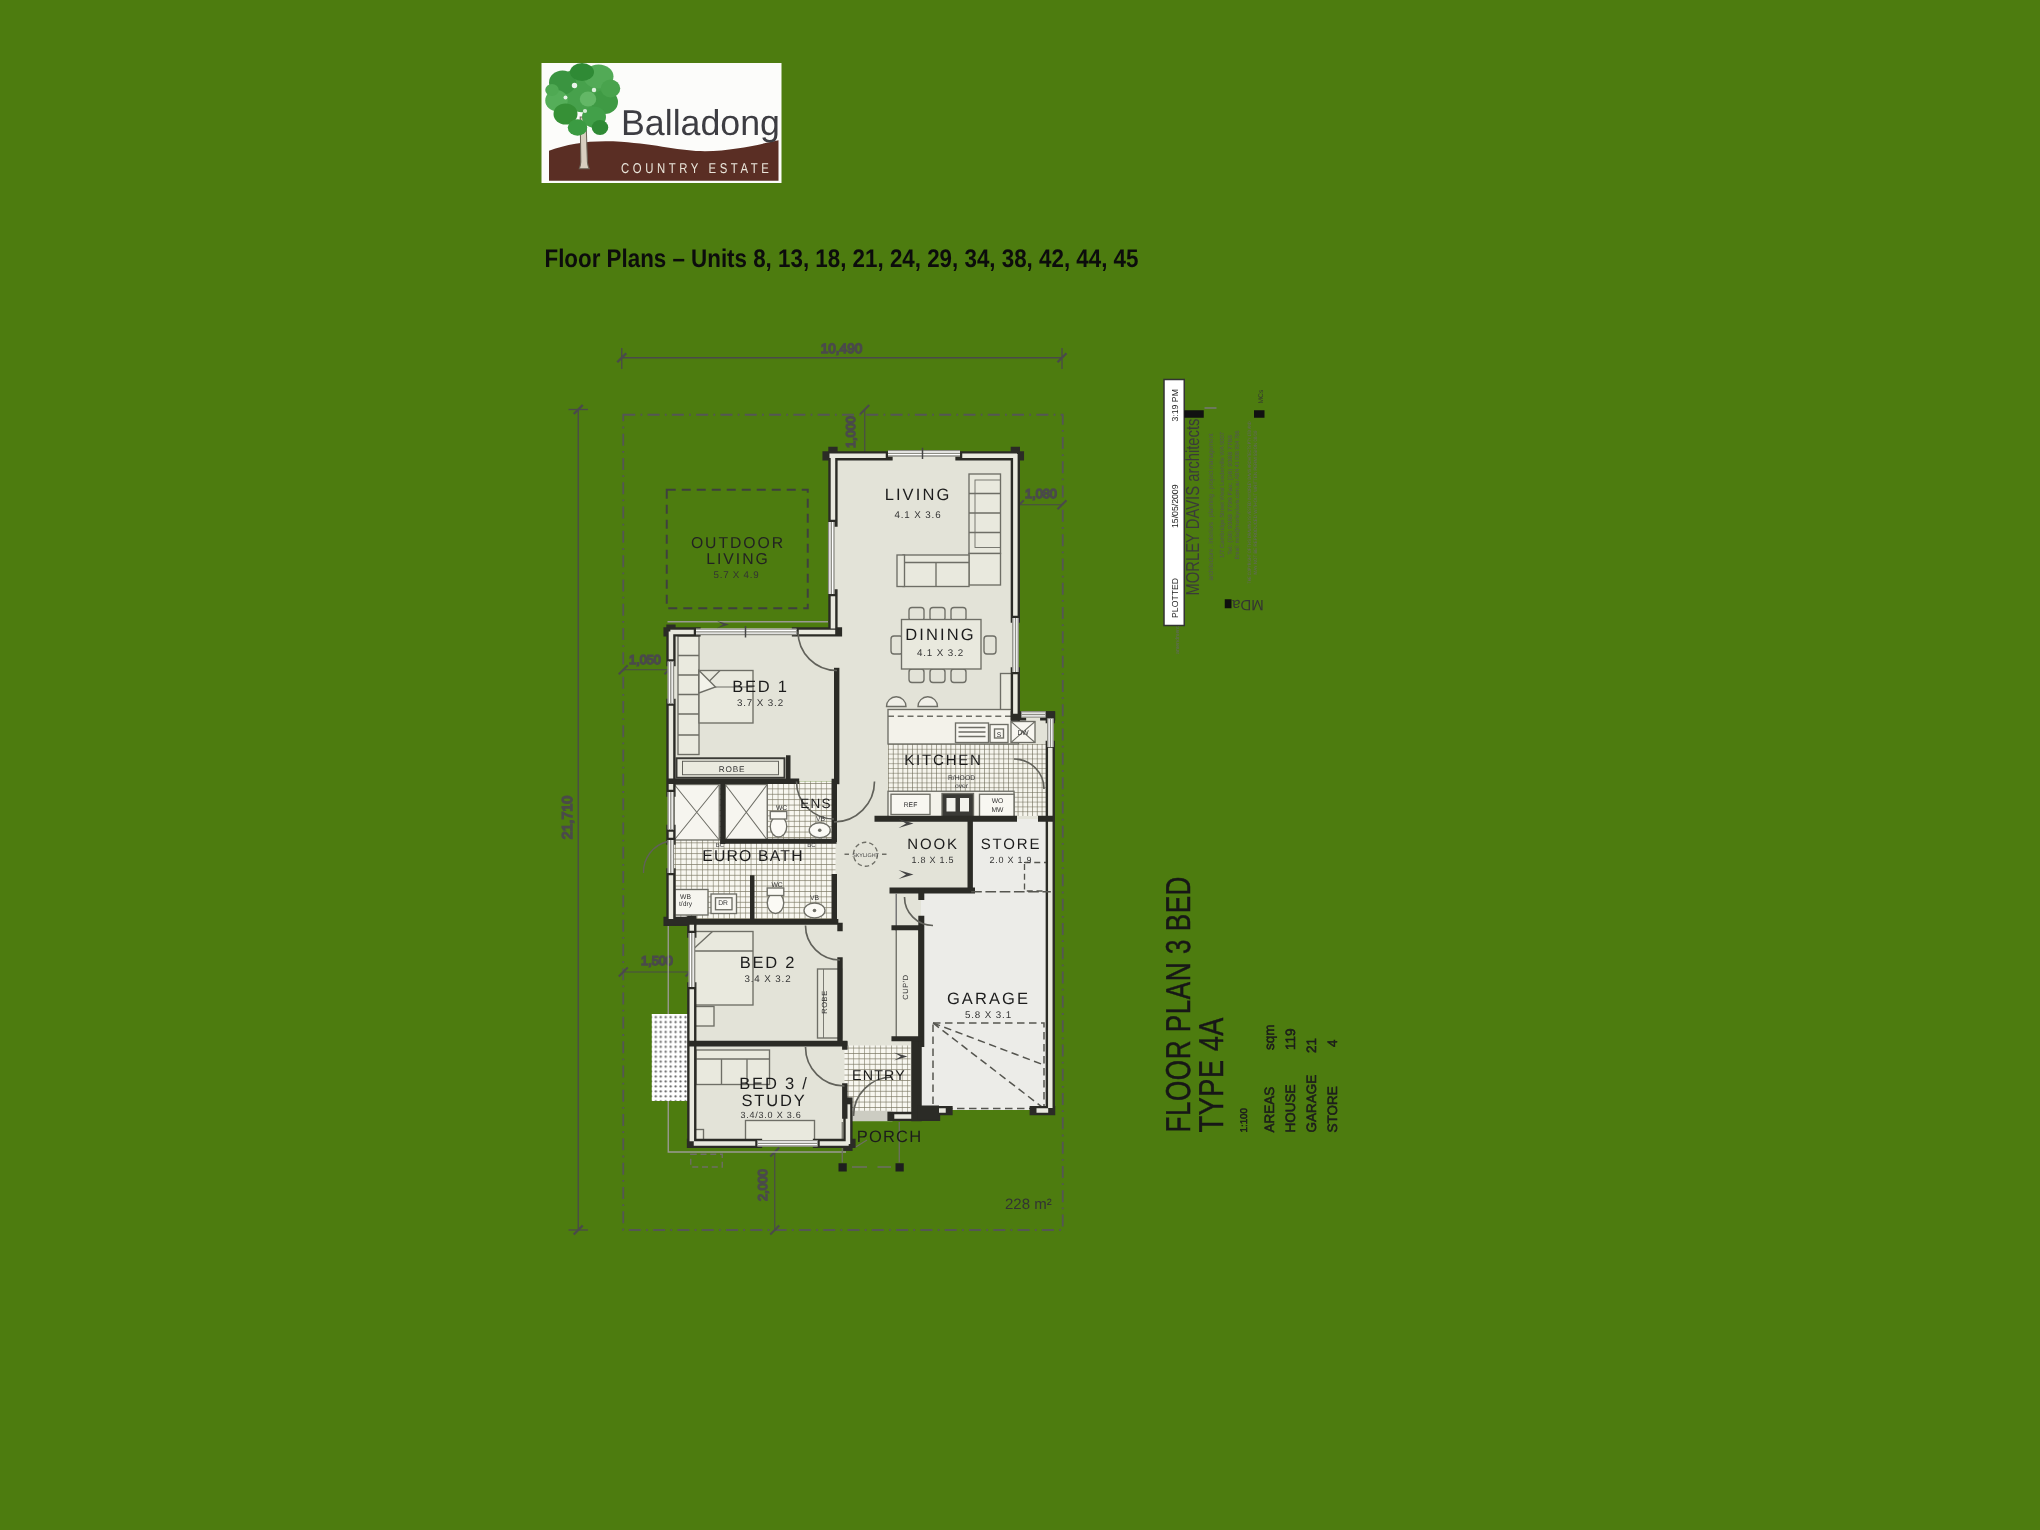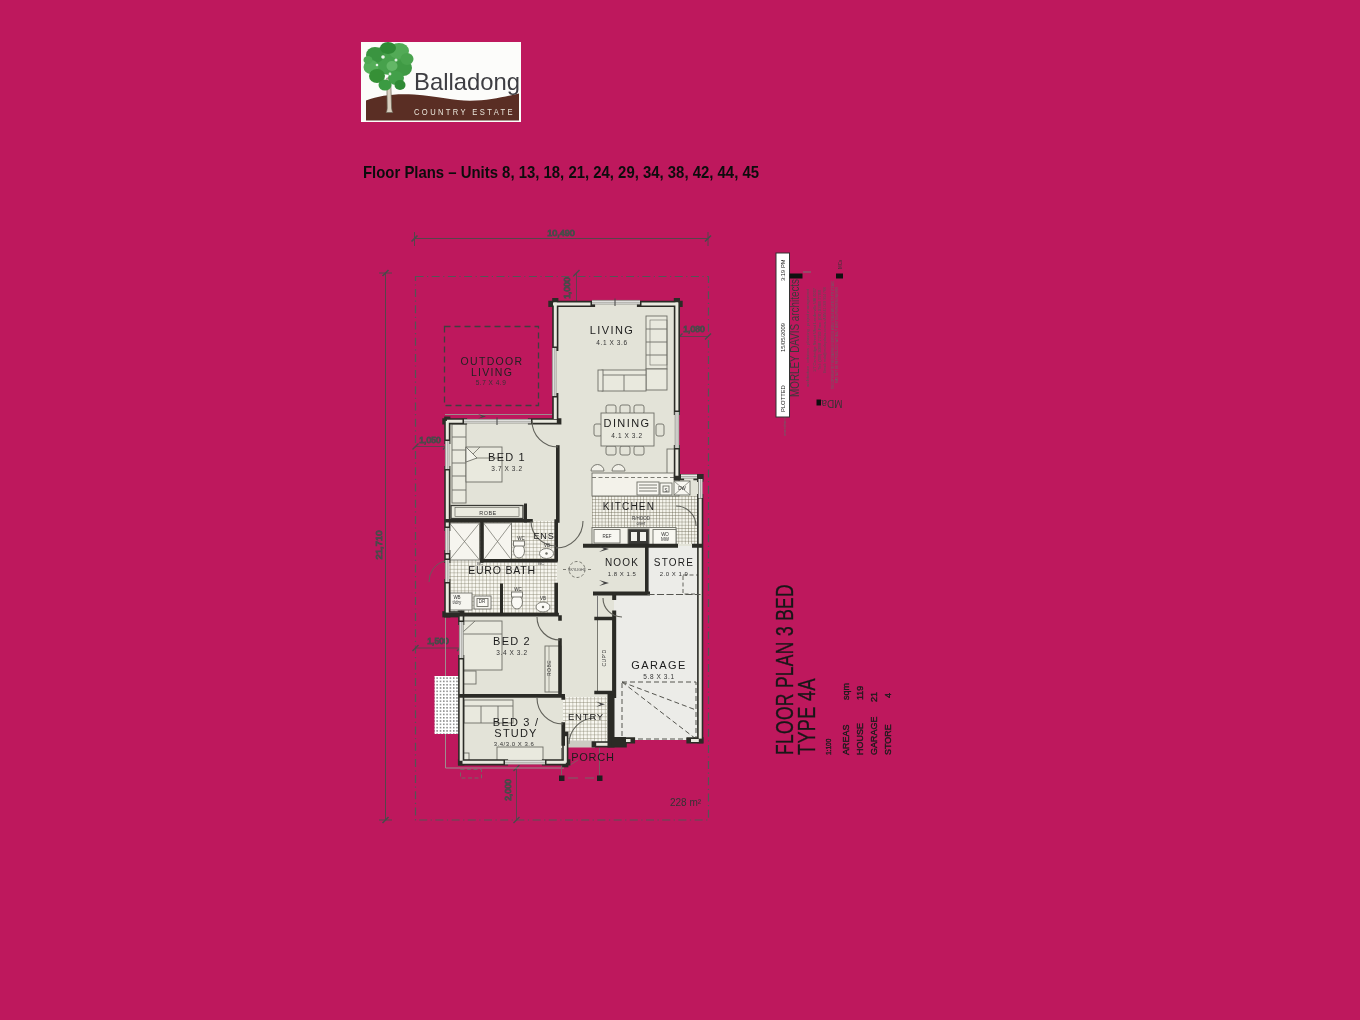--- a/index.html
+++ b/index.html
@@ -1,17 +1,17 @@
 <!DOCTYPE html>
 <html><head>
 <meta charset="utf-8">
 <style>
   html,body{margin:0;padding:0;background:#ffffff;}
   *{font-family:"Liberation Sans", sans-serif;}
-  .page{position:relative;width:1360px;height:1020px;background:#be185d;overflow:hidden;}
+  .page{position:relative;width:1360px;height:1020px;background:#4d7c0f;overflow:hidden;}
 </style>
 </head>
 <body>
 <div class="page">
 <svg width="1360" height="1020" viewBox="0 0 1360 1020" xmlns="http://www.w3.org/2000/svg">
 <defs>
   <pattern id="tile" width="3.6" height="3.6" patternUnits="userSpaceOnUse">
     <rect width="3.6" height="3.6" fill="#f8f7f0"></rect>
     <path d="M0,0 H3.6 M0,0 V3.6" stroke="#7b7863" stroke-width="0.75" fill="none"></path>
   </pattern>

